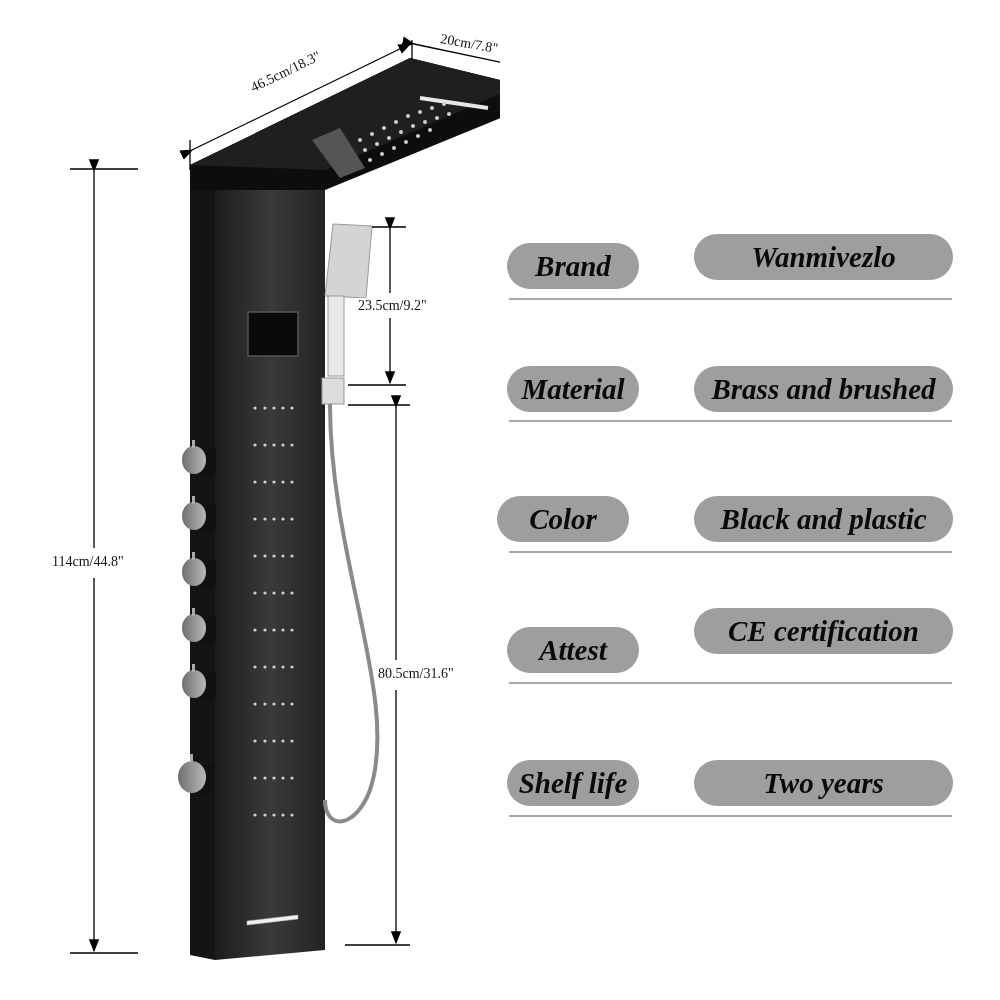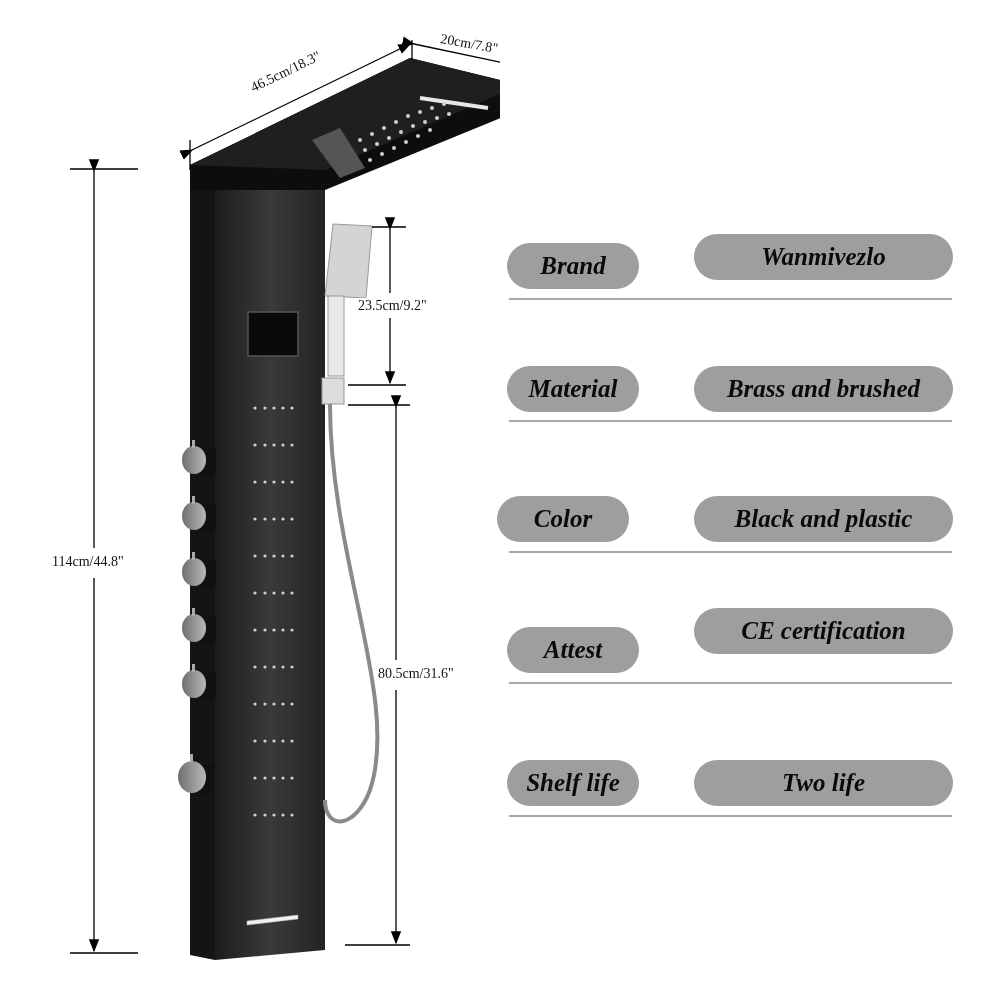--- a/index.html
+++ b/index.html
@@ -3,21 +3,21 @@
 <meta charset="utf-8">
 <style>
   html, body { margin:0; padding:0; }
   body { width:1000px; height:1000px; background:#ffffff; position:relative; overflow:hidden;
          font-family: "Liberation Serif", serif; }
   .abs { position:absolute; }
   .dim-label { position:absolute; font-family:"Liberation Serif", serif; font-size:14px; color:#111; background:#fff; white-space:nowrap; }
   .spec-pill { position:absolute; height:46px; background:#9e9e9e; border-radius:23px;
                display:flex; align-items:center; justify-content:center;
                font-family:"Liberation Serif", serif; font-weight:bold; font-style:italic;
-               font-size:25px; color:#0a0a0a; white-space:nowrap; }
+               font-size:29px; color:#0a0a0a; white-space:nowrap; }
   .spec-line { position:absolute; height:2px; background:#a8a8a8; }
 </style>
 </head>
 <body>
 
 <svg class="abs" style="left:0;top:0" width="500" height="1000" viewBox="0 0 500 1000">
   <defs>
     <linearGradient id="panelGrad" x1="0" x2="1" y1="0" y2="0">
       <stop offset="0" stop-color="#1c1c1e"></stop>
       <stop offset="0.5" stop-color="#3a3a3d"></stop>
@@ -160,16 +160,16 @@
     <div class="spec-pill" style="left:694px;top:496px;width:259px;">Black and plastic</div>
     <div class="spec-line" style="left:509px;top:551px;width:443px;"></div>
   </div>
   <div>
     <div class="spec-pill" style="left:507px;top:627px;width:132px;">Attest</div>
     <div class="spec-pill" style="left:694px;top:608px;width:259px;">CE certification</div>
     <div class="spec-line" style="left:509px;top:682px;width:443px;"></div>
   </div>
   <div>
     <div class="spec-pill" style="left:507px;top:760px;width:132px;text-align:right;">Shelf life</div>
-    <div class="spec-pill" style="left:694px;top:760px;width:259px;">Two life</div>
+    <div class="spec-pill" style="left:694px;top:760px;width:259px;">Two years</div>
     <div class="spec-line" style="left:509px;top:815px;width:443px;"></div>
   </div>
 </div>
 
 </body></html>

